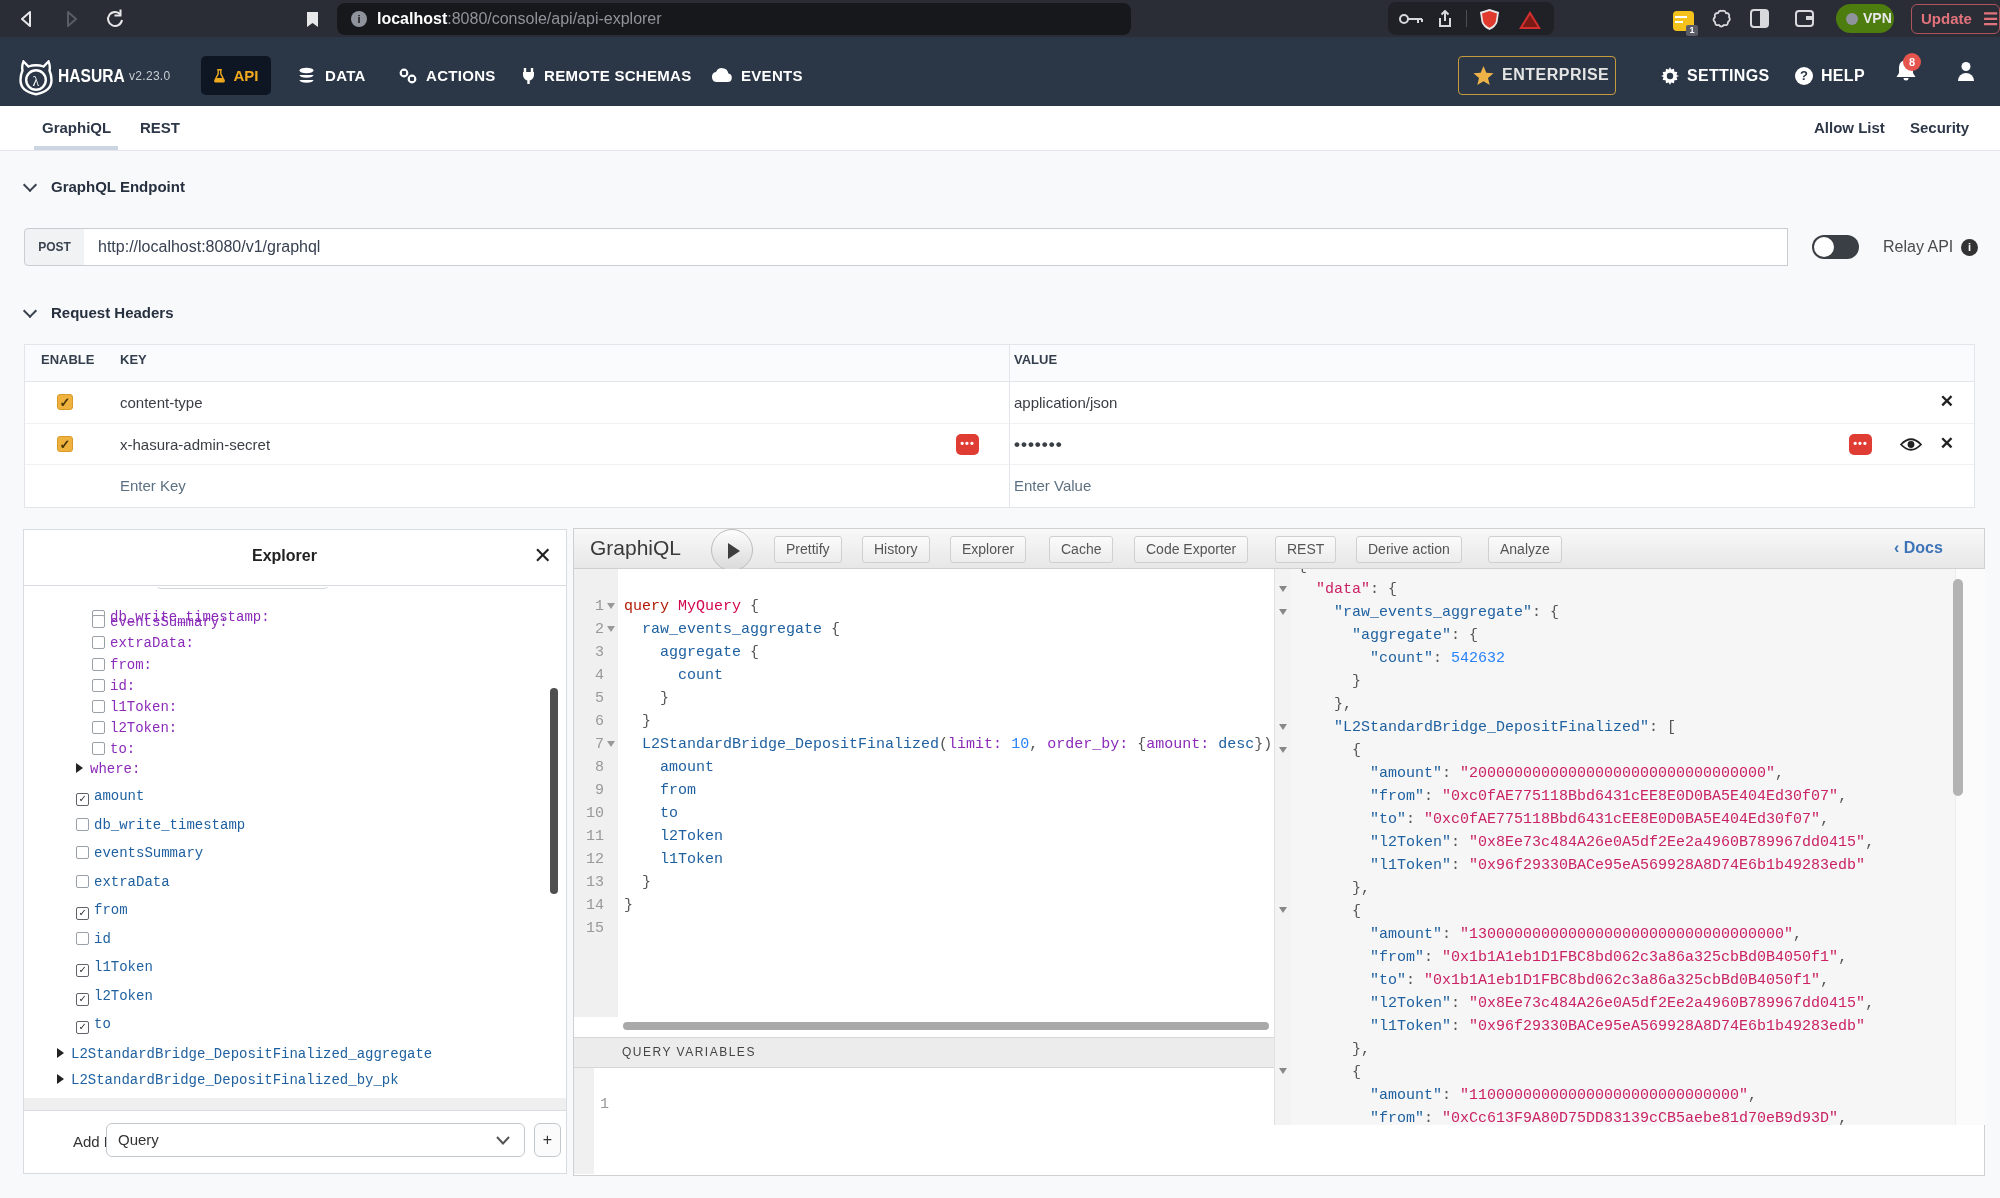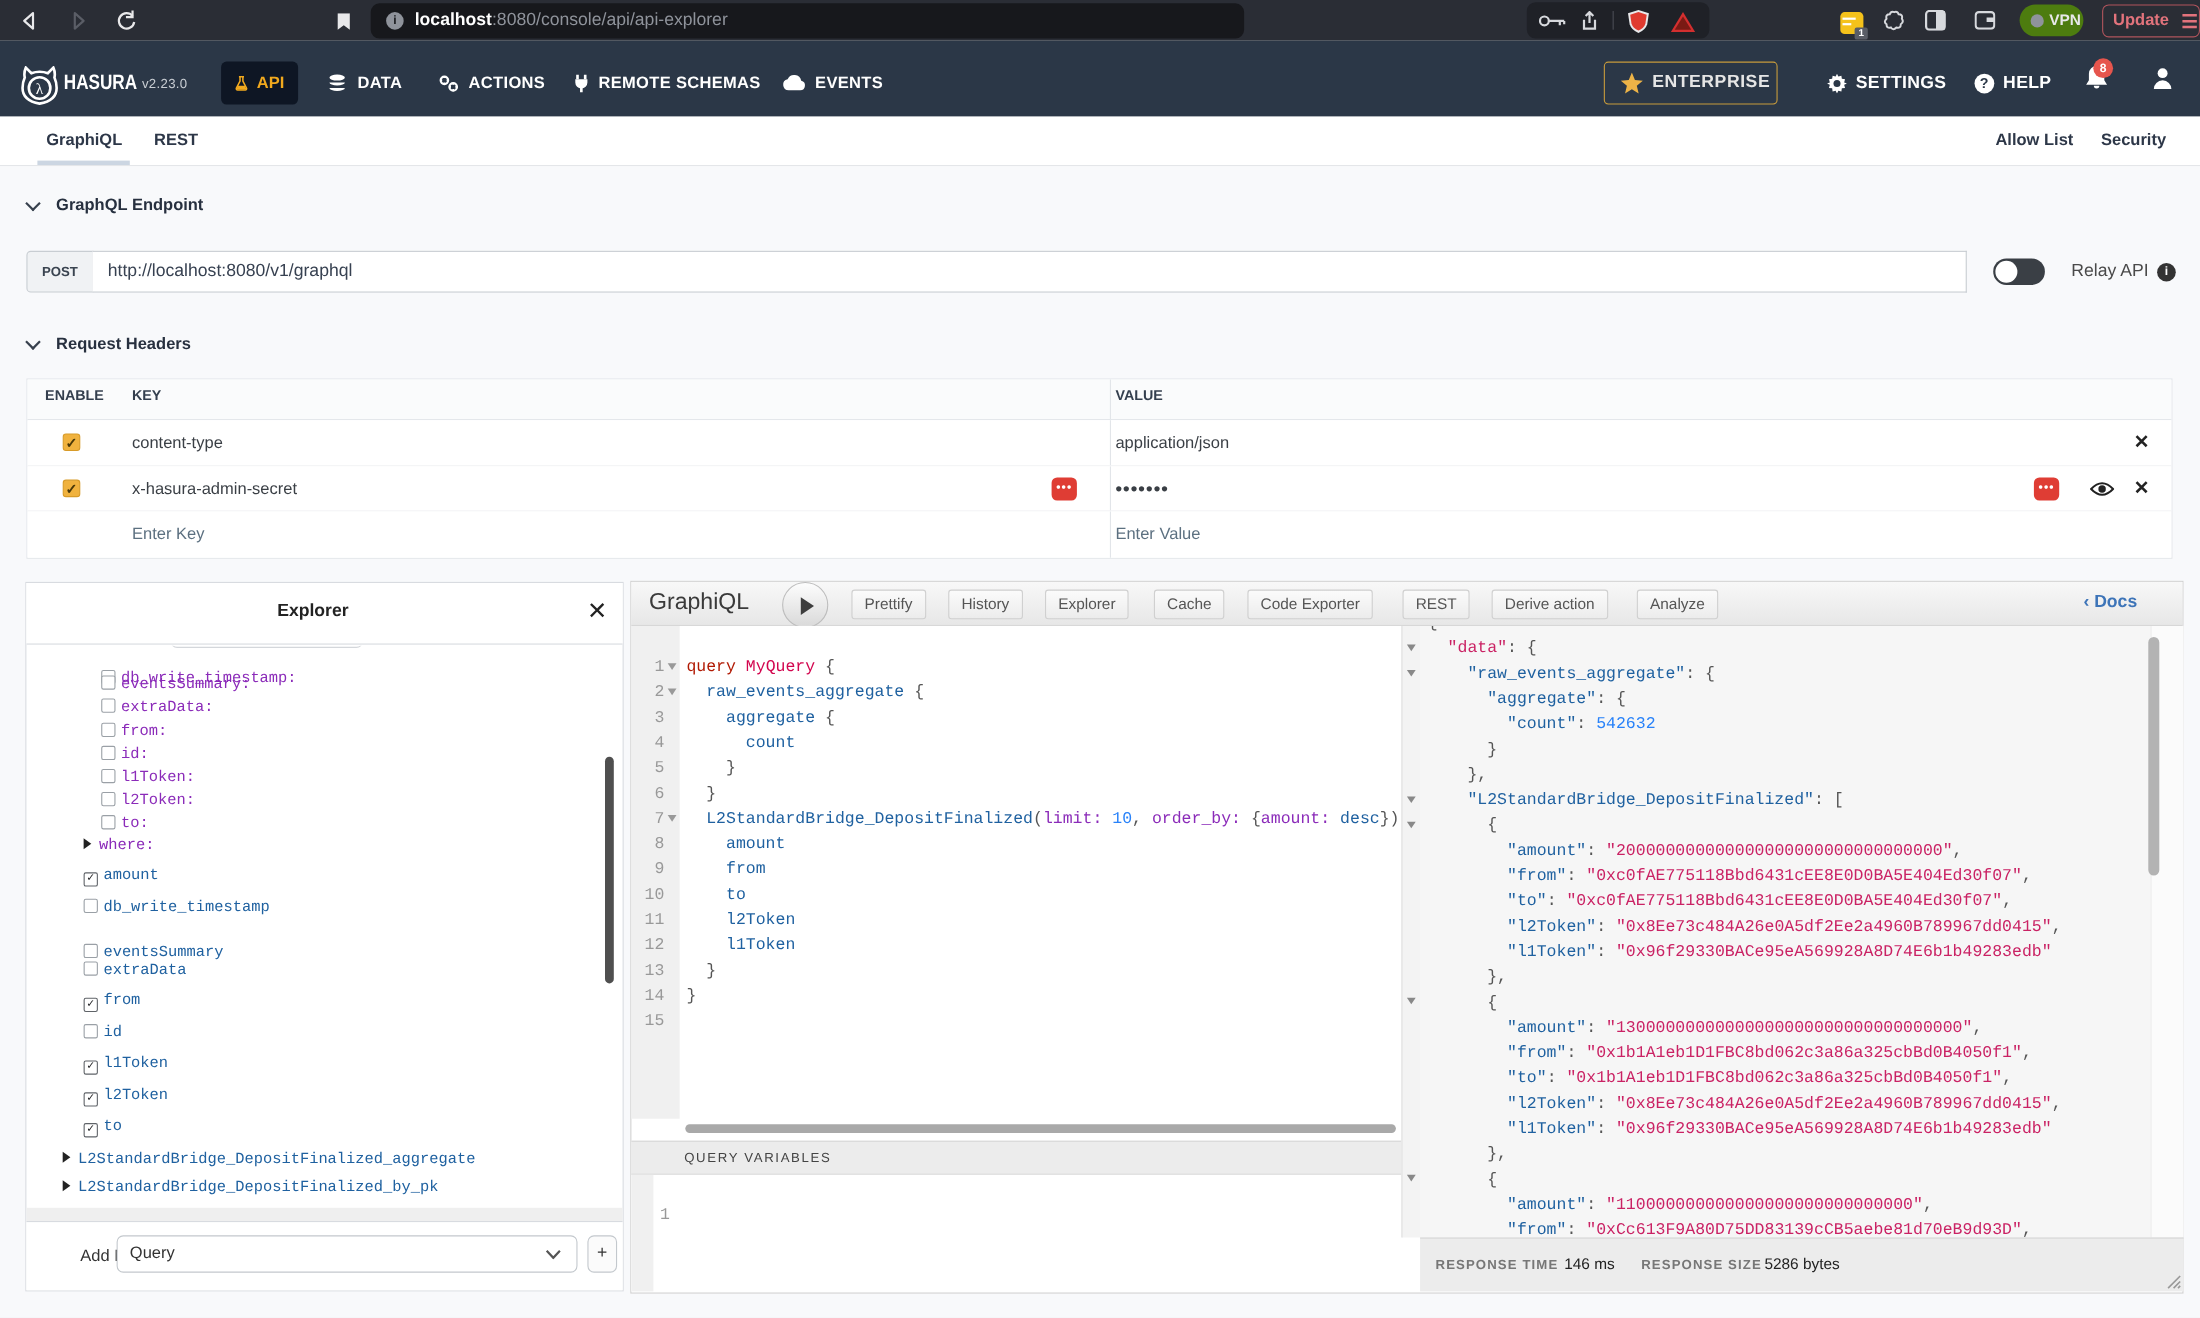--- a/index.html
+++ b/index.html
@@ -285,21 +285,21 @@
     <div class="xrow arg" style="top:27px;"><span class="xcb"></span>eventsSummary:</div>
     <div class="xrow arg" style="top:48px;"><span class="xcb"></span>extraData:</div>
     <div class="xrow arg" style="top:70px;"><span class="xcb"></span>from:</div>
     <div class="xrow arg" style="top:91px;"><span class="xcb"></span>id:</div>
     <div class="xrow arg" style="top:112px;"><span class="xcb"></span>l1Token:</div>
     <div class="xrow arg" style="top:133px;"><span class="xcb"></span>l2Token:</div>
     <div class="xrow arg" style="top:154px;"><span class="xcb"></span>to:</div>
     <div class="xrow arg" style="top:174px;left:52px;color:#8B2BB9;"><span class="tri"></span>where:</div>
     <div class="xrow fld" style="top:201px;"><span class="xcb chk">✓</span>amount</div>
     <div class="xrow fld" style="top:230px;"><span class="xcb"></span>db_write_timestamp</div>
-    <div class="xrow fld" style="top:258px;margin-top:13px;"><span class="xcb"></span>eventsSummary</div>
+    <div class="xrow fld" style="top:258px;"><span class="xcb"></span>eventsSummary</div>
     <div class="xrow fld" style="top:287px;"><span class="xcb"></span>extraData</div>
     <div class="xrow fld" style="top:315px;"><span class="xcb chk">✓</span>from</div>
     <div class="xrow fld" style="top:344px;"><span class="xcb"></span>id</div>
     <div class="xrow fld" style="top:372px;"><span class="xcb chk">✓</span>l1Token</div>
     <div class="xrow fld" style="top:401px;"><span class="xcb chk">✓</span>l2Token</div>
     <div class="xrow fld" style="top:429px;"><span class="xcb chk">✓</span>to</div>
     <div class="xrow fld" style="top:459px;left:33px;"><span class="tri"></span>L2StandardBridge_DepositFinalized_aggregate</div>
     <div class="xrow fld" style="top:485px;left:33px;"><span class="tri"></span>L2StandardBridge_DepositFinalized_by_pk</div>
     <div style="position:absolute;left:526px;top:101px;width:8px;height:206px;background:#4f4f4f;border-radius:4px;"></div>
     <div style="position:absolute;left:0;bottom:0;width:100%;height:13px;background:#efefef;"></div>
@@ -404,22 +404,13 @@
         <span class="c-prop">"from"</span><span class="c-pun">: </span><span class="c-str">"0x1b1A1eb1D1FBC8bd062c3a86a325cbBd0B4050f1"</span><span class="c-pun">,</span>
         <span class="c-prop">"to"</span><span class="c-pun">: </span><span class="c-str">"0x1b1A1eb1D1FBC8bd062c3a86a325cbBd0B4050f1"</span><span class="c-pun">,</span>
         <span class="c-prop">"l2Token"</span><span class="c-pun">: </span><span class="c-str">"0x8Ee73c484A26e0A5df2Ee2a4960B789967dd0415"</span><span class="c-pun">,</span>
         <span class="c-prop">"l1Token"</span><span class="c-pun">: </span><span class="c-str">"0x96f29330BACe95eA569928A8D74E6b1b49283edb"</span>
       <span class="c-pun">},</span>
       <span class="c-pun">{</span>
         <span class="c-prop">"amount"</span><span class="c-pun">: </span><span class="c-str">"110000000000000000000000000000"</span><span class="c-pun">,</span>
         <span class="c-prop">"from"</span><span class="c-pun">: </span><span class="c-str">"0xCc613F9A80D75DD83139cCB5aebe81d70eB9d93D"</span><span class="c-pun">,</span></pre>
     <div style="position:absolute;right:22px;top:10px;width:10px;height:217px;background:#b3b3b3;border-radius:5px;"></div>
   </div>
-  <div id="respfoot">
-    <span style="position:absolute;left:14px;top:17px;font-size:12px;font-weight:bold;letter-spacing:1px;color:#777;">RESPONSE TIME</span>
-    <span style="position:absolute;left:131px;top:15px;font-size:14px;color:#222;">146 ms</span>
-    <span style="position:absolute;left:201px;top:17px;font-size:12px;font-weight:bold;letter-spacing:1px;color:#777;">RESPONSE SIZE</span>
-    <span style="position:absolute;left:313px;top:15px;font-size:14px;color:#222;">5286 bytes</span>
-    <svg style="position:absolute;right:2px;bottom:2px;" width="16" height="16" viewBox="0 0 16 16">
-        <path d="M15 4 L4 15 M15 9 L9 15 M15 13 L13 15" stroke="#999" stroke-width="1.5"></path>
-      </svg>
-  </div>
 </div>
 
 </body></html>

